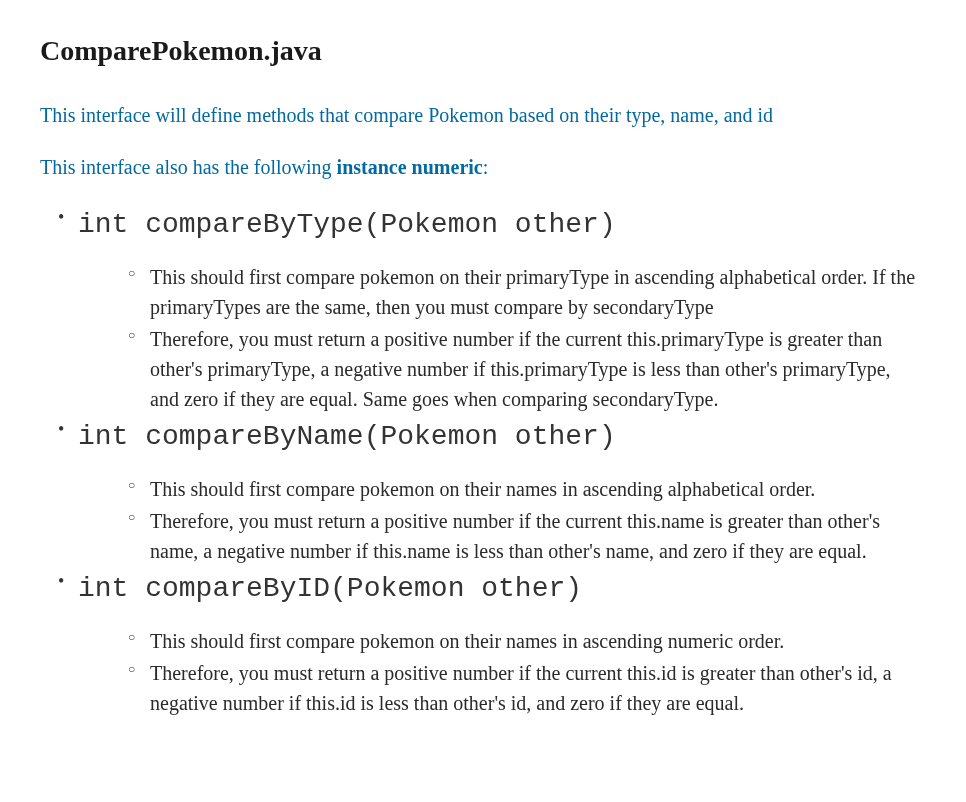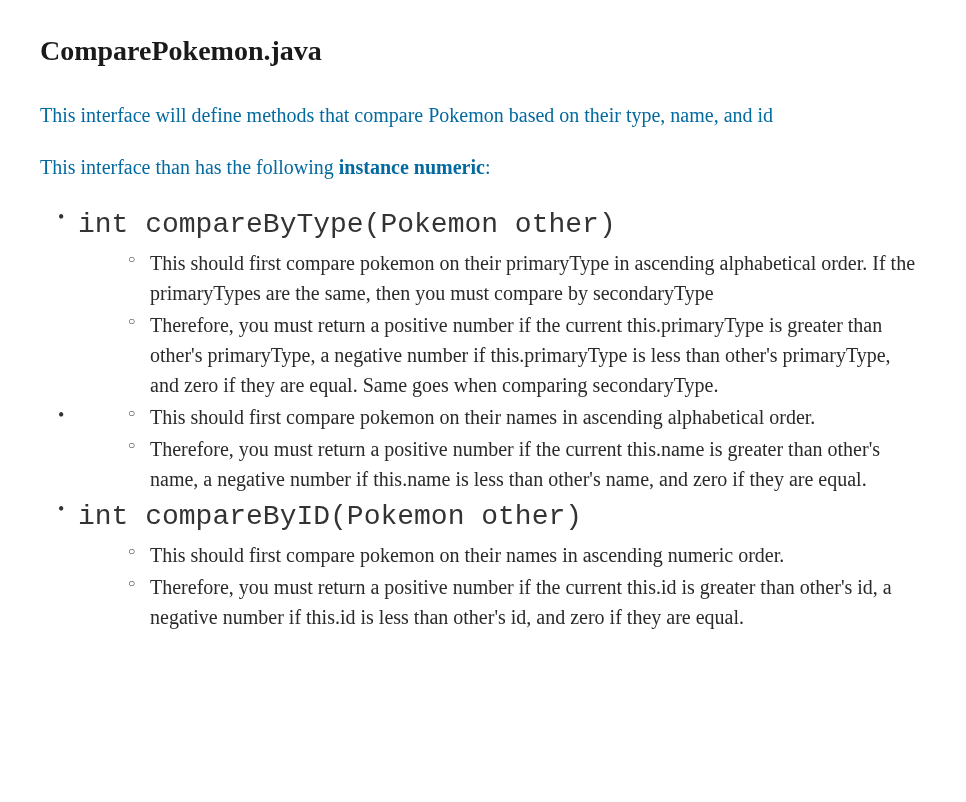--- a/index.html
+++ b/index.html
@@ -47,21 +47,21 @@
       content: "•";
       position: absolute;
       left: -20px;
       top: 0;
       font-size: 18px;
       color: #333;
     }
     ul.inner {
       list-style: none;
       padding-left: 72px;
-      margin-top: 2px;
+      margin-top: 16px;
     }
     ul.inner > li {
       position: relative;
       margin-bottom: 2px;
       padding-right: 10px;
     }
     ul.inner > li::before {
       content: "○";
       position: absolute;
       left: -22px;
@@ -71,32 +71,33 @@
     }
   </style>
 </head>
 <body>
 
 <h3 class="heading">ComparePokemon.java</h3>
 
 <p class="para">This interface will define methods that compare Pokemon based on their type, name, and id</p>
 
 <p class="para">
-  <span>This interface than has the following </span><span class="bold">instance numeric</span><span>:</span>
+  <span>This interface also has the following </span><span class="bold">instance numeric</span><span>:</span>
 </p>
 
 <ul class="outer">
   <li>
     <code>int compareByType(Pokemon other)</code>
     <ul class="inner">
       <li>This should first compare pokemon on their primaryType in ascending alphabetical order. If the primaryTypes are the same, then you must compare by secondaryType</li>
       <li>Therefore, you must return a positive number if the current this.primaryType is greater than other's primaryType, a negative number if this.primaryType is less than other's primaryType, and zero if they are equal. Same goes when comparing secondaryType.</li>
     </ul>
   </li>
   <li>
+    <code>int compareByName(Pokemon other)</code>
     <ul class="inner">
       <li>This should first compare pokemon on their names in ascending alphabetical order.</li>
       <li>Therefore, you must return a positive number if the current this.name is greater than other's name, a negative number if this.name is less than other's name, and zero if they are equal.</li>
     </ul>
   </li>
   <li>
     <code>int compareByID(Pokemon other)</code>
     <ul class="inner">
       <li>This should first compare pokemon on their names in ascending numeric order.</li>
       <li>Therefore, you must return a positive number if the current this.id is greater than other's id, a negative number if this.id is less than other's id, and zero if they are equal.</li>

